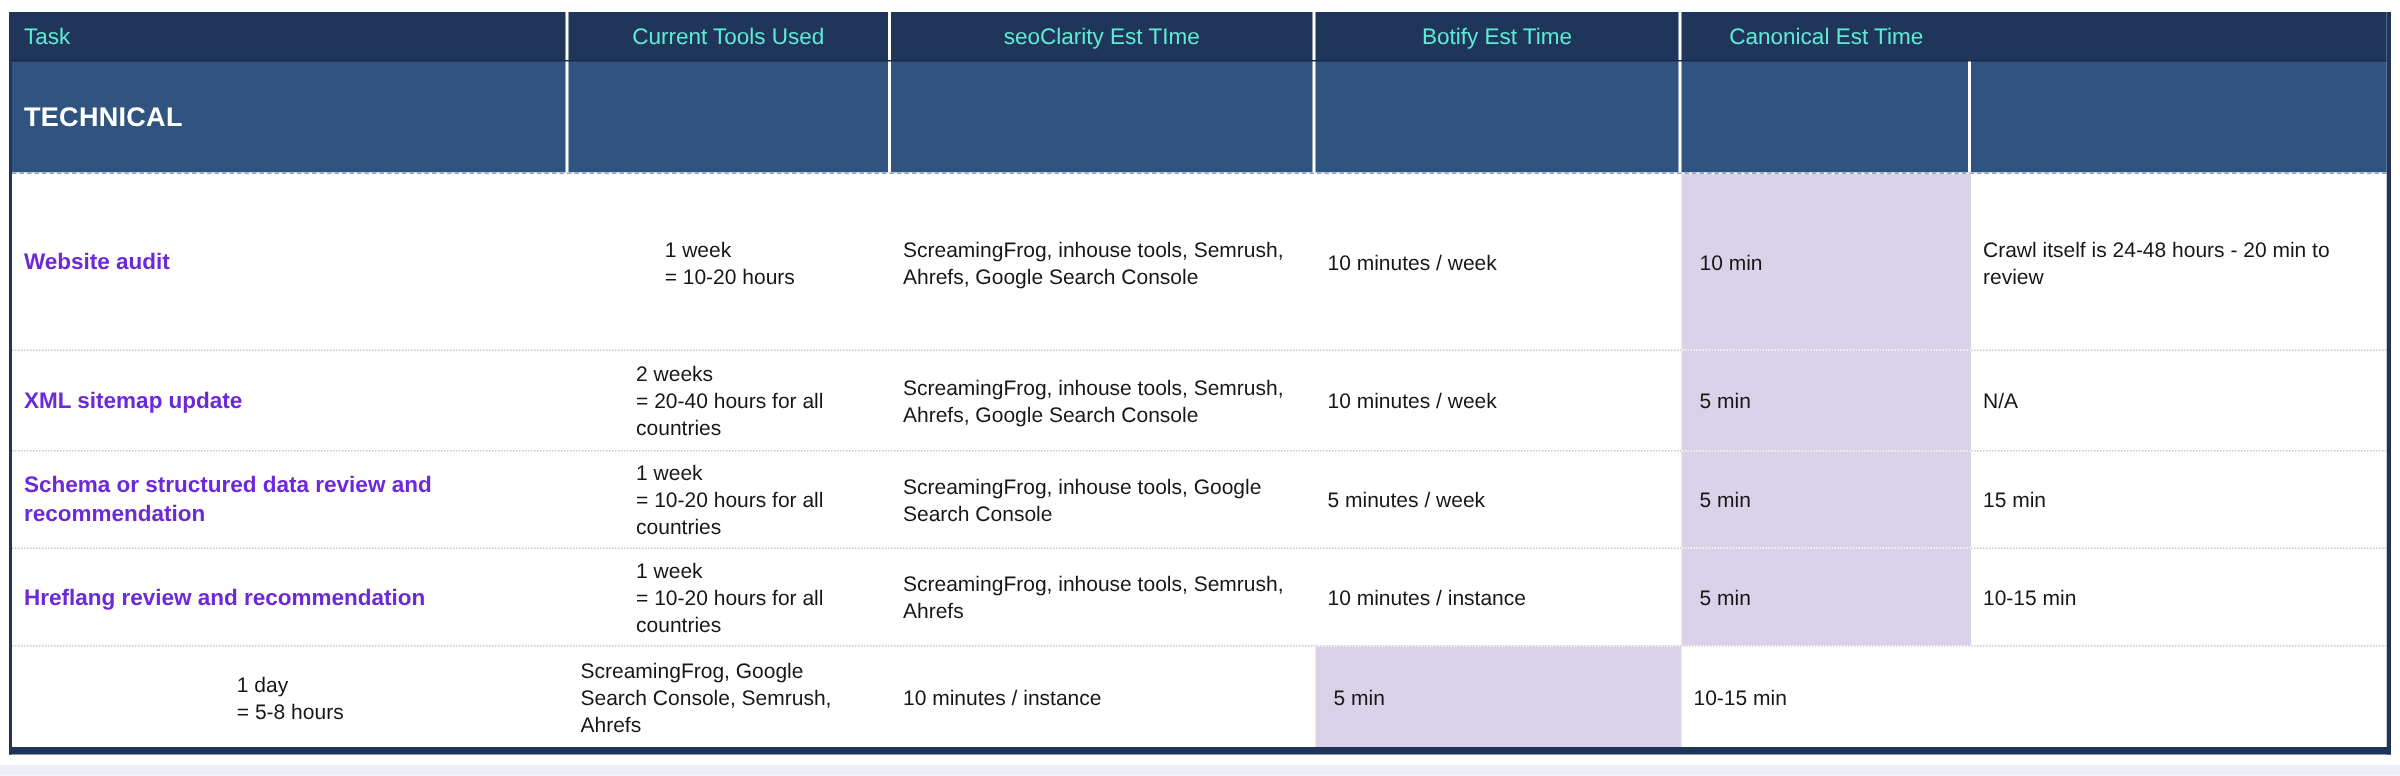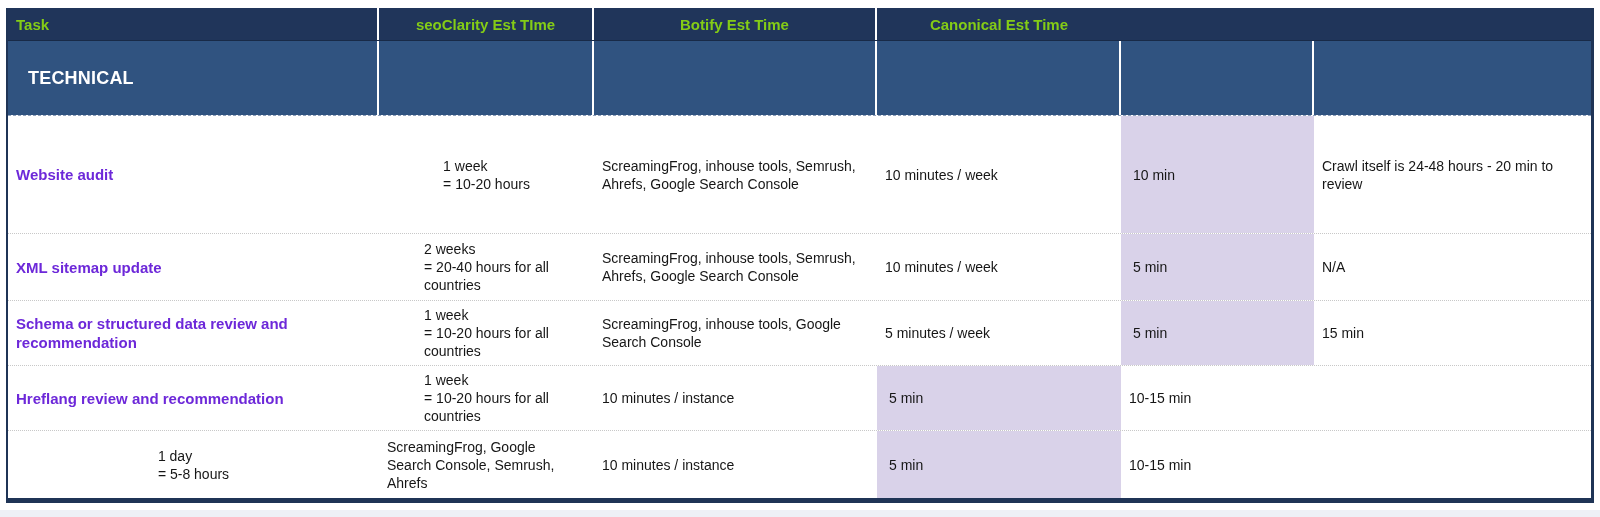--- a/index.html
+++ b/index.html
@@ -25,38 +25,38 @@
     background:#fff;
   }
   .grid-row{
     display:grid;
     grid-template-columns:371px 215px 283px 244px 193px 277px;
     box-sizing:border-box;
   }
   
   .header-row{height:32px;background:var(--header-bg);}
   .header-cell{
-    color:#84cc16;font-weight:bold;font-size:15px;
+    color:#5eead4;font-weight:normal;font-size:15px;
     display:flex;align-items:center;justify-content:center;
     border-right:2px solid #fff;
     box-sizing:border-box;
     white-space:nowrap;
   }
   .header-cell:last-child{border-right:none;}
   .header-cell.first{justify-content:flex-start;padding-left:8px;}
   
   .section-row{height:75px;background:var(--section-bg);border-top:1px solid #182a47;}
   .section-cell{
     border-right:2px solid #fff;box-sizing:border-box;
     display:flex;align-items:center;
   }
   .section-cell:last-child{border-right:none;}
   .section-title{
     color:#fff;font-weight:bold;font-size:18px;letter-spacing:.2px;
-    padding-left:20px;
+    padding-left:8px;
   }
   
   .body-row{background:#fff;}
   .body-row + .body-row{border-top:1px dotted #c8c8c8;}
   .body-row.first{border-top:1px dashed #8fa0bb;}
   .r1{height:118px;} .r2{height:67px;} .r3{height:65px;} .r4{height:65px;} .r5{height:68px;}
   .cell{
     display:flex;align-items:center;box-sizing:border-box;
     font-size:14px;color:#161616;line-height:18px;
   }
@@ -82,20 +82,21 @@
   }
 </style>
 </head>
 <body>
 
 <div class="page">
   <div class="table-wrap">
 
     <div class="grid-row header-row">
       <div class="header-cell first">Task</div>
+      <div class="header-cell">Current Tools Used</div>
       <div class="header-cell">seoClarity Est TIme</div>
       <div class="header-cell">Botify Est Time</div>
       <div class="header-cell">Canonical Est Time</div>
     </div>
 
     <div class="grid-row section-row">
       <div class="section-cell">
         <span class="section-title">TECHNICAL</span>
       </div>
       <div class="section-cell"></div>
@@ -135,20 +136,21 @@
       <div class="cell seo">5 minutes / week</div>
       <div class="cell botify">5 min</div>
       <div class="cell bright">15 min</div>
     </div>
 
     <div class="grid-row body-row r4">
       <div class="cell task">Hreflang review and recommendation</div>
       <div class="cell time">1 week
 = 10-20 hours for all
 countries</div>
+      <div class="cell tools">ScreamingFrog, inhouse tools, Semrush, Ahrefs</div>
       <div class="cell seo">10 minutes / instance</div>
       <div class="cell botify">5 min</div>
       <div class="cell bright">10-15 min</div>
     </div>
 
     <div class="grid-row body-row r5">
       <div class="cell time">1 day
 = 5-8 hours</div>
       <div class="cell tools">ScreamingFrog, Google Search Console, Semrush, Ahrefs</div>
       <div class="cell seo">10 minutes / instance</div>

